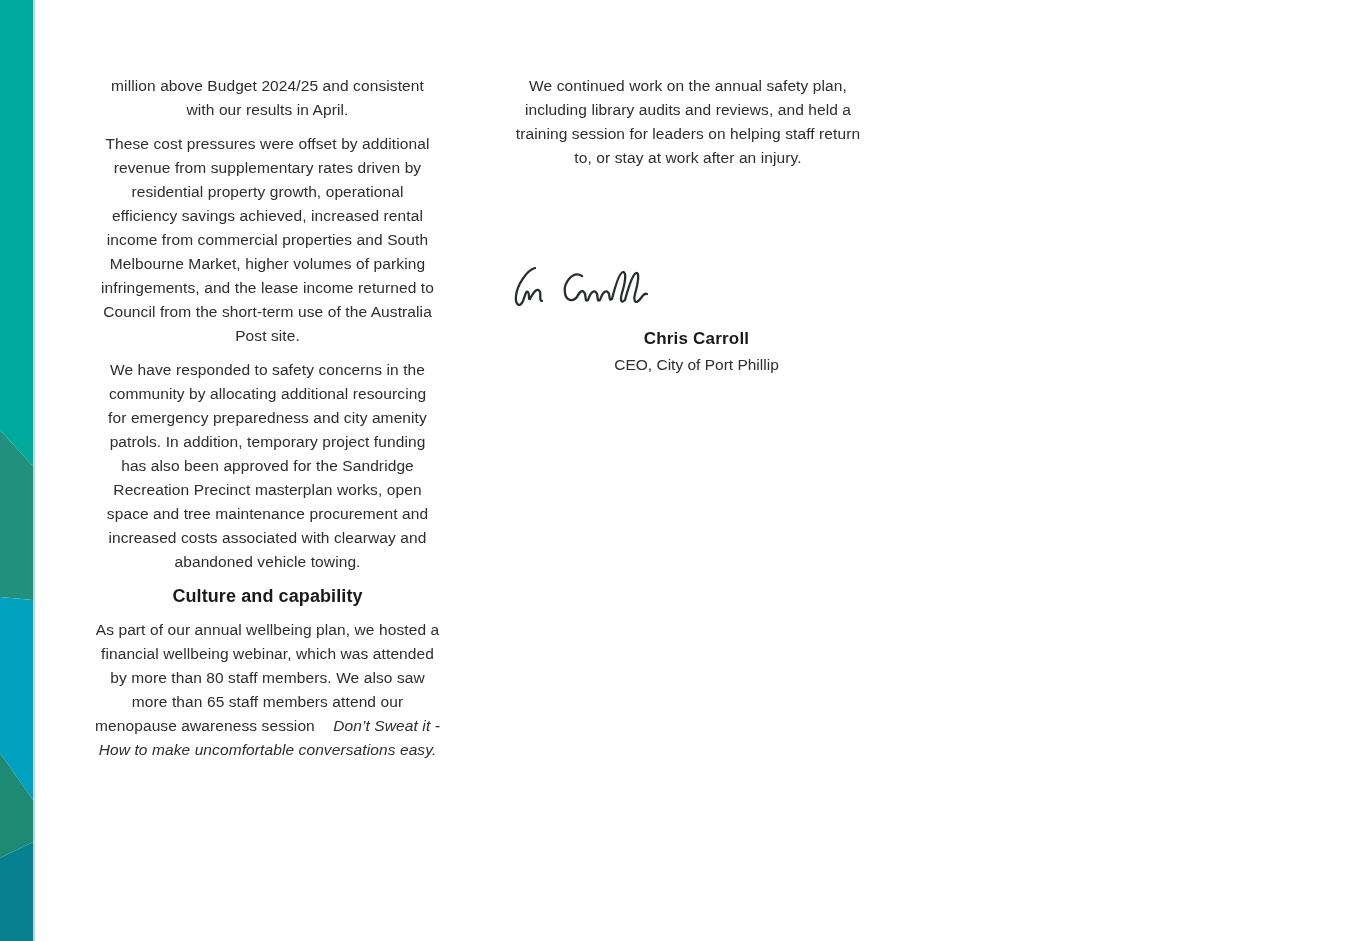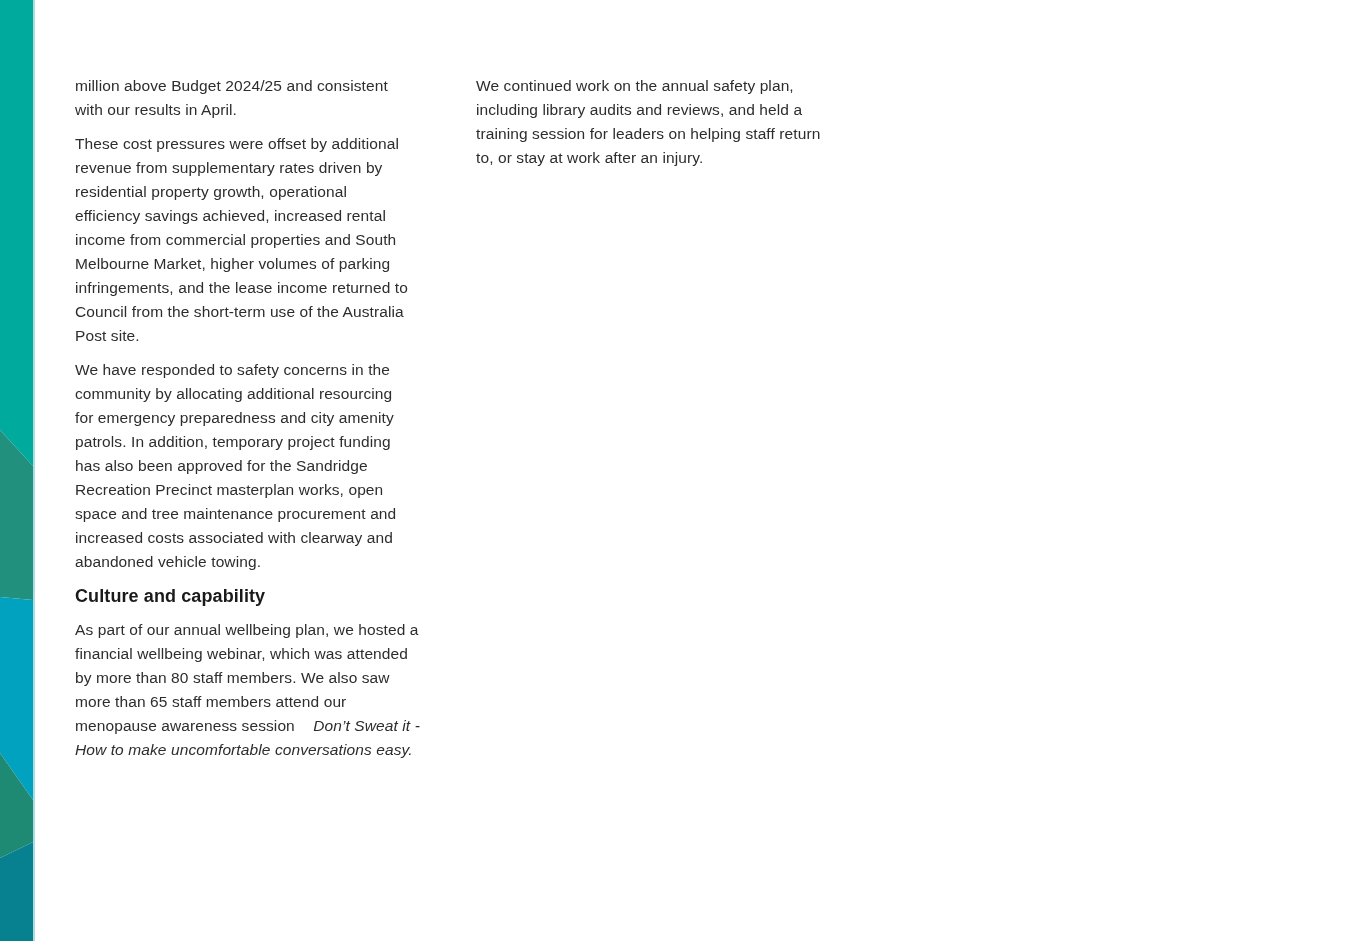--- a/index.html
+++ b/index.html
@@ -6,34 +6,35 @@
     margin: 0; padding: 0;
     width: 1347px; height: 941px;
     background: #ffffff;
     font-family: "Liberation Sans", sans-serif;
     overflow: hidden;
   }
   .page {
     position: relative;
     width: 1267px; height: 941px;
     background: #ffffff;
+    text-align: center;
   }
   .stripe {
     position: absolute;
     left: 0; top: 0;
     width: 36px; height: 941px;
     display: block;
   }
   .col {
     position: absolute;
     top: 74px;
     color: #2d2d2d;
   }
   .col-left  { left: 75px;  width: 385px; }
-  .col-right { left: 476px; width: 400px; }
+  .col-right { left: 488px; width: 400px; }
   .col p {
     margin: 0 0 10px 0;
     font-size: 15.5px;
     line-height: 24px;
     letter-spacing: 0.1px;
     white-space: pre-line;
   }
   .col h3 {
     margin: 0 0 10px 0;
     font-size: 18px;
@@ -114,15 +115,25 @@
 menopause awareness session </span><em>Don’t Sweat it -
 How to make uncomfortable conversations easy.</em></p>
   </section>
 
   <section class="col col-right">
     <p>We continued work on the annual safety plan,
 including library audits and reviews, and held a
 training session for leaders on helping staff return
 to, or stay at work after an injury.</p>
 
+    <div class="signature-block">
+      <svg class="signature-svg" viewBox="0 0 150 50" aria-hidden="true">
+        <g fill="none" stroke-width="2.3" stroke-linecap="round" stroke-linejoin="round" stroke="#2a2d2f">
+          <path d="M30,5 C22,7 12,22 11,33 C10,42 15,45 18,38 C20,33 21,27 23,29 C25,31 23,37 25,36 C29,28 33,24 35,29 C36,32 34,38 37,38"></path>
+          <path d="M77,13 C68,7 58,20 60,30 C61,38 68,39 72,34 C75,28 78,26 80,31 C81,35 80,39 83,37 C86,28 90,26 92,31 C93,35 92,39 95,37 C98,28 102,26 104,31 C105,35 104,38 107,36 C110,24 114,10 118,9 C122,9 120,20 117,30 C115,37 116,41 120,37 C123,26 127,12 131,10 C135,9 133,20 130,31 C128,39 131,42 136,35 C138,32 140,30 142,31"></path>
+        </g>
+      </svg>
+      <div class="sig-name">Chris Carroll</div>
+      <div class="sig-title">CEO, City of Port Phillip</div>
+    </div>
   </section>
 
 </div>
 
 </body></html>

